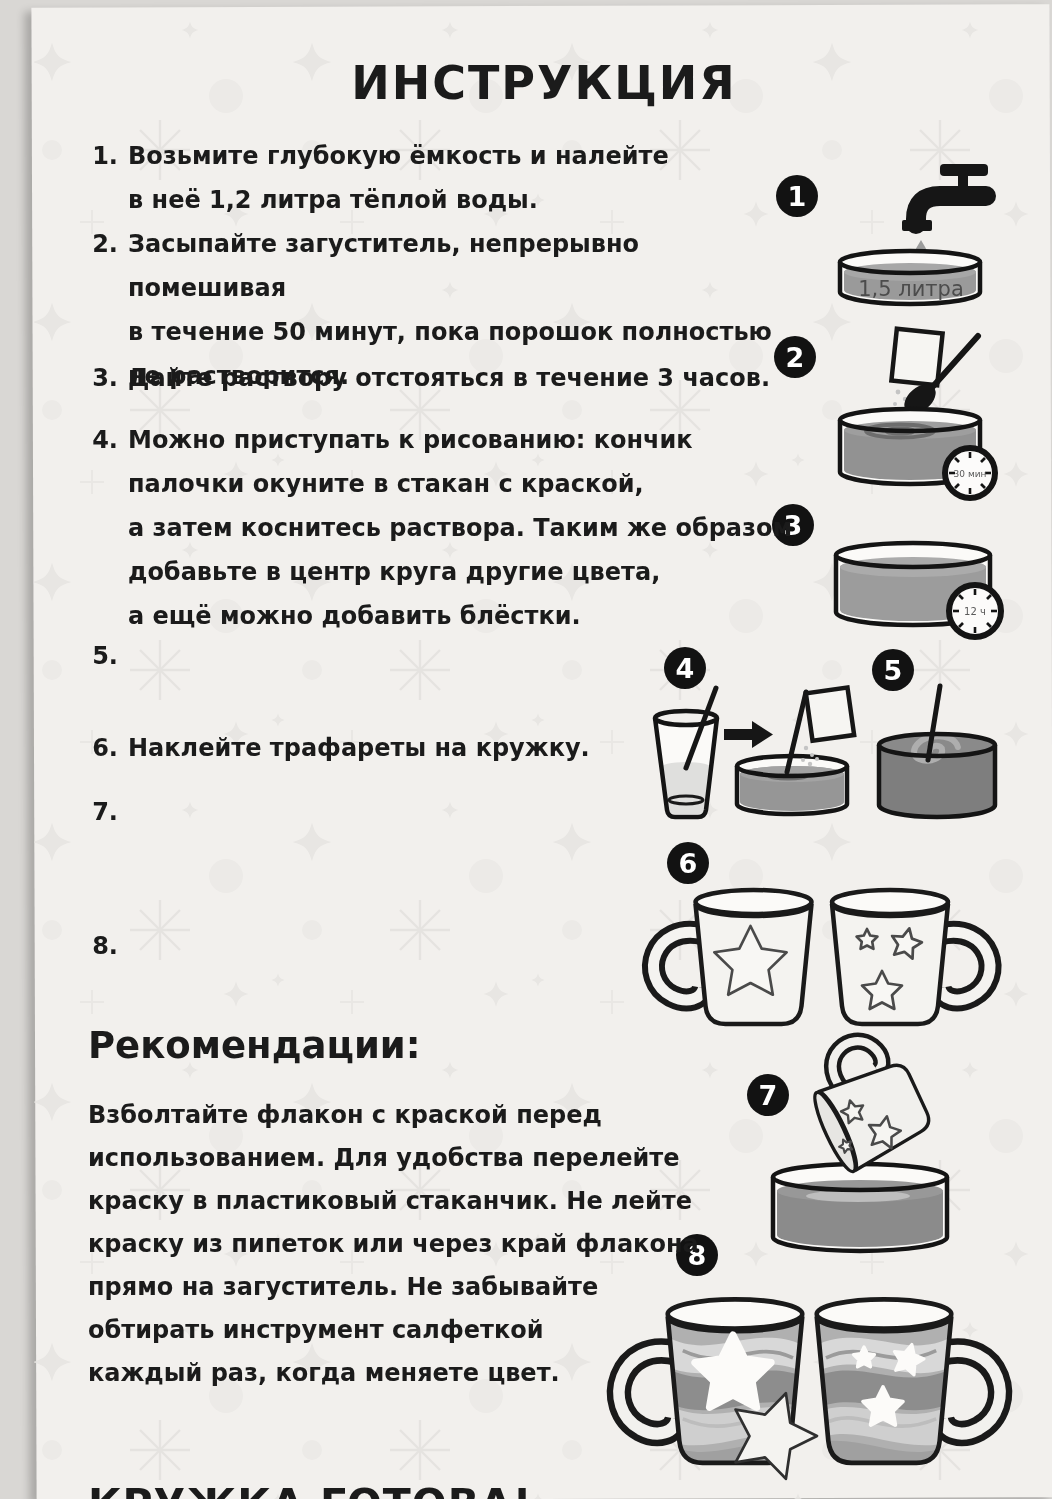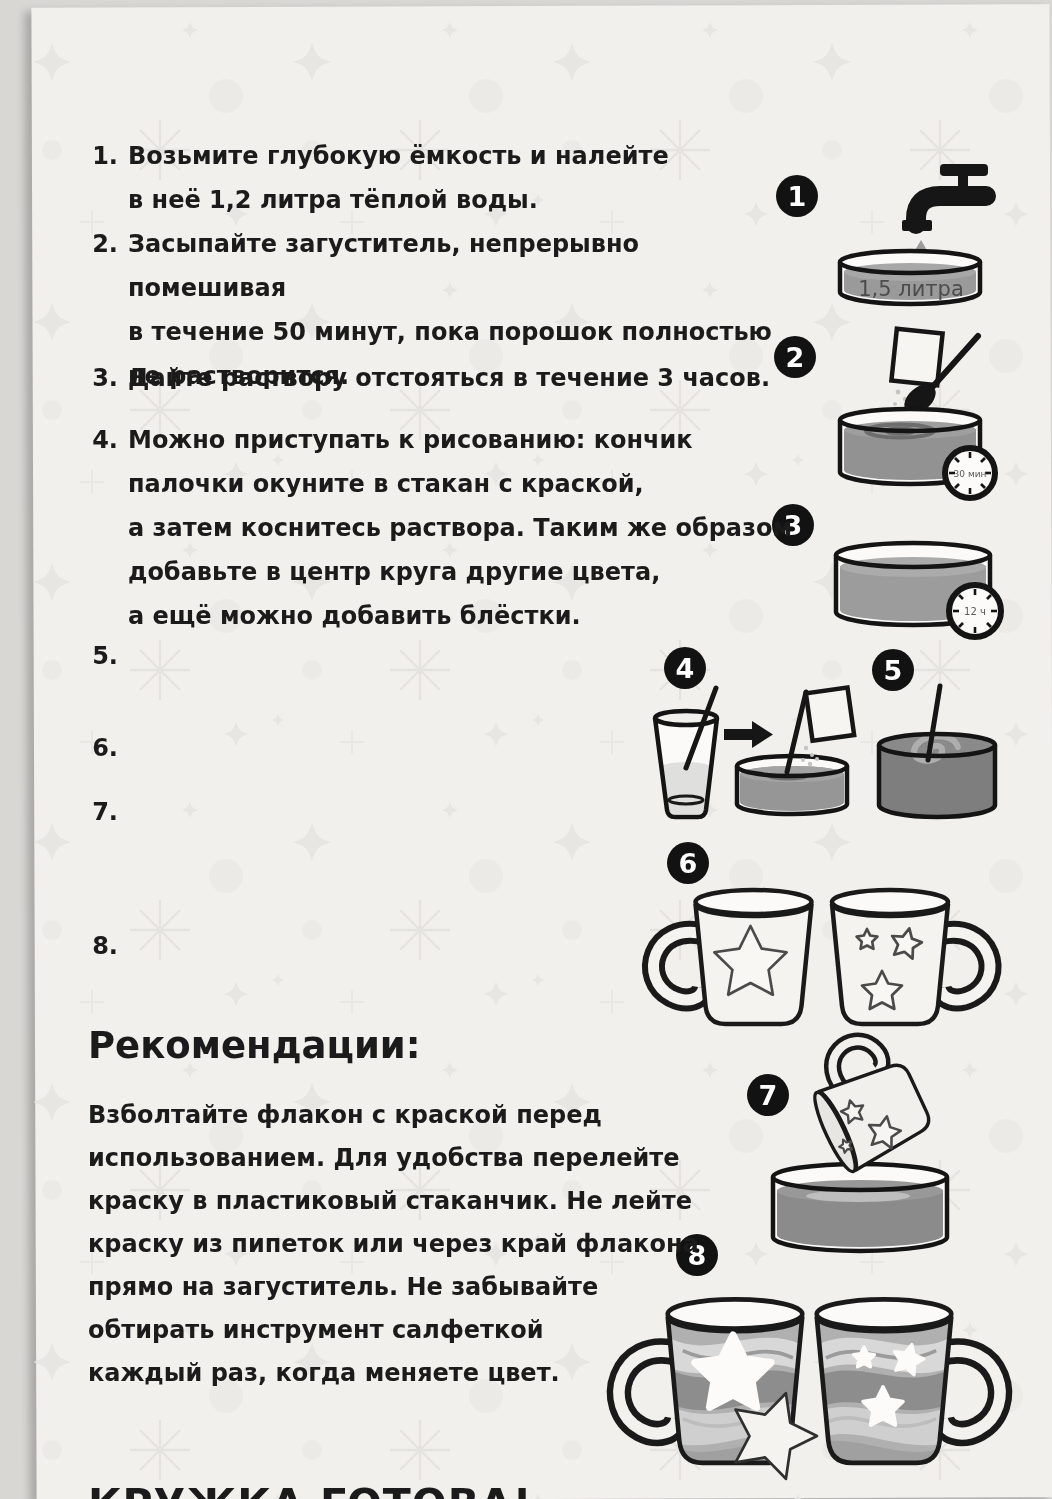--- a/index.html
+++ b/index.html
@@ -289,20 +289,21 @@
           <circle cx="768" cy="1095" r="21" fill="#121212"></circle>
           <text x="768" y="1105">7</text>
         </g>
       <g>
           <circle cx="697" cy="1255" r="21" fill="#121212"></circle>
           <text x="697" y="1265">8</text>
         </g>
     </g>
   </svg>
 
+  <div class="abs title">ИНСТРУКЦИЯ</div>
 
   <div class="abs step" style="left:84px;top:134px;width:720px;">
     <div class="n">1.</div>
     <div class="t">Возьмите глубокую ёмкость и налейте
 в неё 1,2 литра тёплой воды.</div>
   </div>
   <div class="abs step" style="left:84px;top:222px;width:720px;">
     <div class="n">2.</div>
     <div class="t">Засыпайте загуститель, непрерывно помешивая
 в течение 50 минут, пока порошок полностью
@@ -318,20 +319,21 @@
 палочки окуните в стакан с краской,
 а затем коснитесь раствора. Таким же образом
 добавьте в центр круга другие цвета,
 а ещё можно добавить блёстки.</div>
   </div>
   <div class="abs step" style="left:84px;top:634px;width:620px;">
     <div class="n">5.</div>
   </div>
   <div class="abs step" style="left:84px;top:726px;width:620px;">
     <div class="n">6.</div>
+    <div class="t">Наклейте трафареты на кружку.</div>
   </div>
   <div class="abs step" style="left:84px;top:790px;width:620px;">
     <div class="n">7.</div>
   </div>
   <div class="abs step" style="left:84px;top:924px;width:620px;">
     <div class="n">8.</div>
   </div>
 
   <div class="abs rec-h">Рекомендации:</div>
   <div class="abs rec-p">Взболтайте флакон с краской перед

